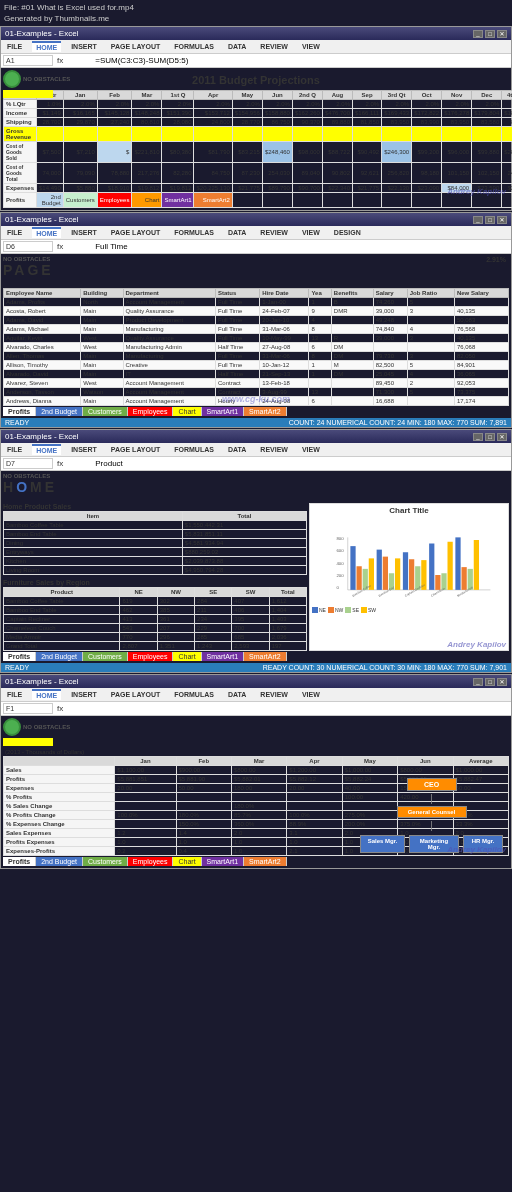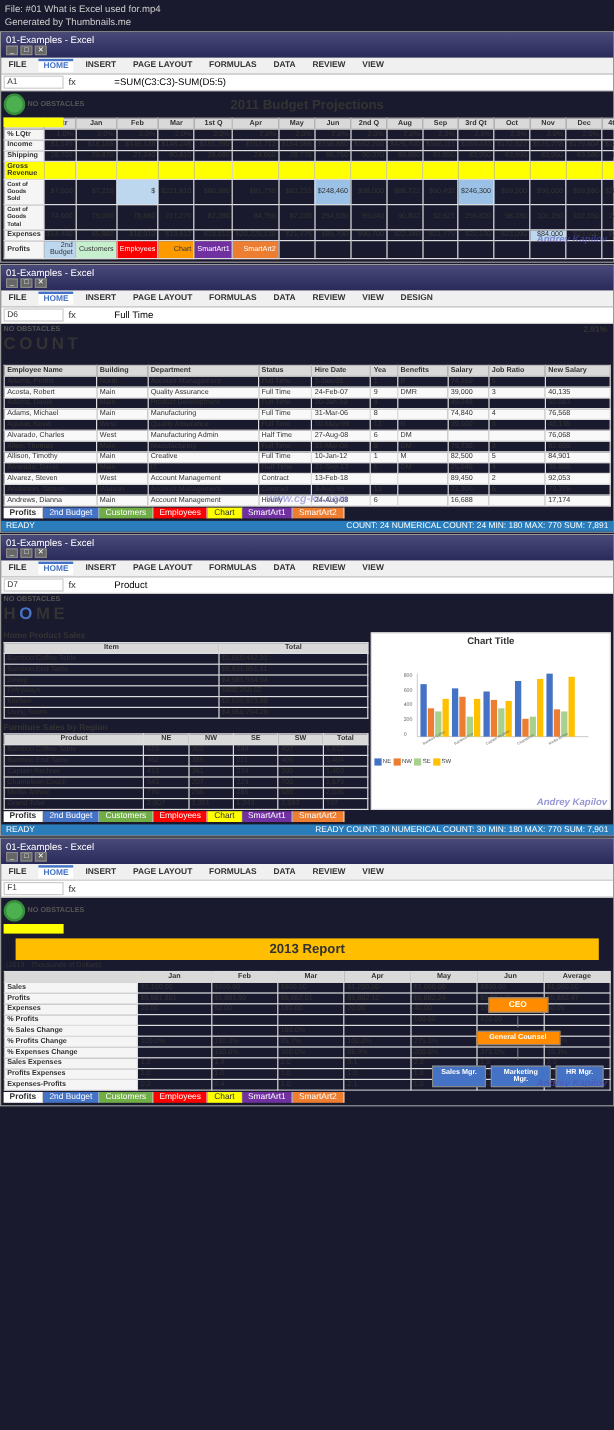--- a/index.html
+++ b/index.html
@@ -21,23 +21,22 @@
       padding: 2px 4px;
       line-height: 1.4;
     }
 
     .window-titlebar {
       background: linear-gradient(to bottom, #4a4a7a, #2a2a5a);
       color: #fff;
       font-size: 8px;
       padding: 2px 4px;
       display: flex;
-      align-items: flex-start;
+      align-items: center;
       justify-content: space-between;
-      flex-direction: column;
     }
 
     .window-controls {
       display: flex;
       gap: 2px;
     }
 
     .win-btn {
       width: 10px;
       height: 8px;
@@ -562,21 +561,21 @@
   </div>
   <div class="formula-bar">
     <div class="name-box">D6</div>
     <span>fx</span>
     <input class="formula-input" value="Full Time" readonly="" style="">
   </div>
   <div style="position:relative; padding: 2px;">
 
     <div style="position:absolute; top:2px; left:2px; z-index:5;">
       <div style="font-size:6px; font-weight:bold; color:#555;">NO OBSTACLES</div>
-      <div style="font-size:14px; font-weight:900; color:#333; letter-spacing:3px;">COUNT</div>
+      <div style="font-size:14px; font-weight:900; color:#333; letter-spacing:3px;">PAGE</div>
     </div>
     <div style="position:absolute; top:2px; right:5px; font-size:7px; font-weight:bold;">2.91%</div>
     <div style="height:32px;"></div>
     <table class="employee-table">
       <thead>
         <tr>
           <th>Employee Name</th>
           <th>Building</th>
           <th>Department</th>
           <th>Status</th>
@@ -985,21 +984,20 @@
     <div style="position:absolute; top:2px; left:2px; z-index:5;">
       <div style="display:flex; align-items:center; gap:2px;">
         <div class="green-circle"></div>
         <div>
           <div style="font-size:6px; font-weight:bold; color:#555;">NO OBSTACLES</div>
         </div>
       </div>
       <div class="yellow-bar"></div>
     </div>
     <div style="height:30px;"></div>
-    <div class="report-title-box">2013 Report</div>
     <div style="font-size:6px; margin:1px 2px;">(2013 - Thousands of Dollars)</div>
     <div style="display:flex; gap:2px; position:relative;">
       <div style="flex:1; overflow:hidden;">
         <table class="report-table" style="width:100%;">
           <thead>
             <tr>
               <th></th>
               <th>Jan</th>
               <th>Feb</th>
               <th>Mar</th>

